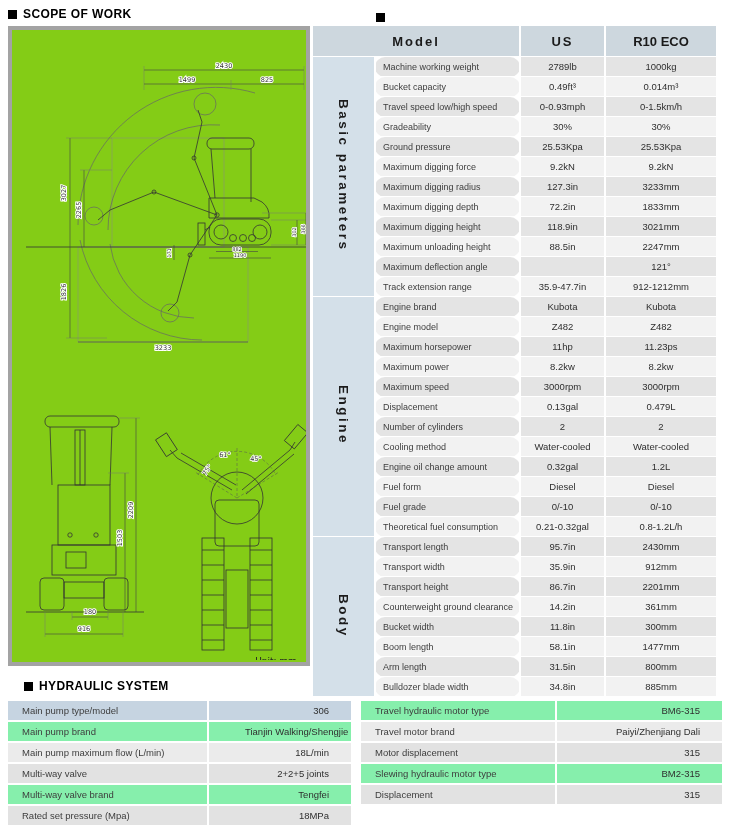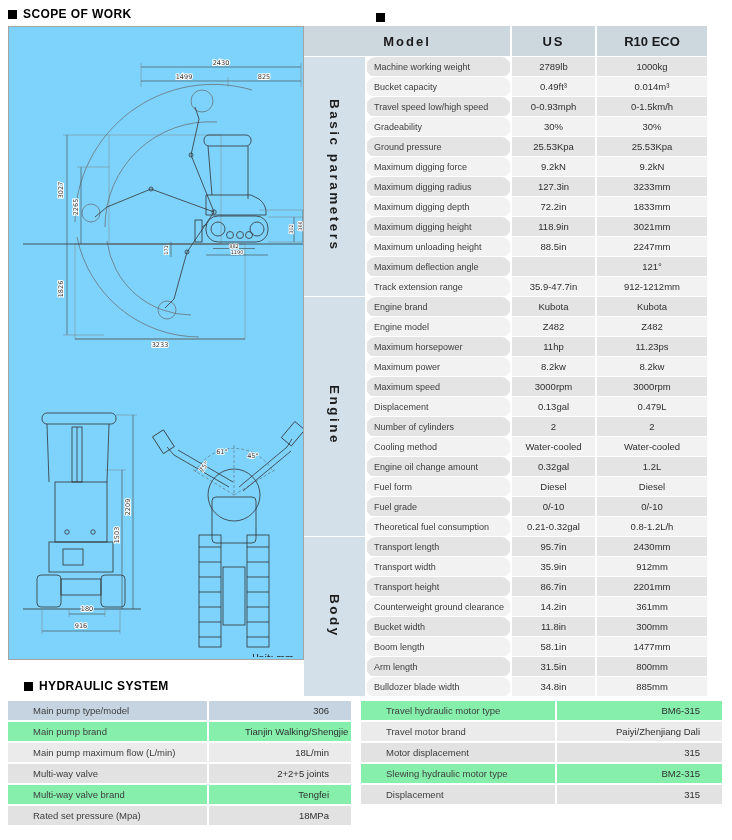--- a/index.html
+++ b/index.html
@@ -3,35 +3,35 @@
 <meta charset="utf-8">
 <style>
   html,body{margin:0;padding:0;background:#fff;}
   .page{position:relative;width:732px;height:840px;background:#fff;
         font-family:"Liberation Sans",sans-serif;color:#333;overflow:hidden;}
   .sec-header{position:absolute;display:flex;align-items:center;gap:6px;
         font-weight:bold;font-size:12px;color:#000;letter-spacing:.4px;}
   .bullet{width:9px;height:9px;background:#000;display:inline-block;flex:0 0 auto;}
   
   .scope-box{position:absolute;left:8px;top:26px;width:294px;height:632px;
-        border:1px solid #a3a3a3;background:#7dd3fc;}
+        border:4px solid #a3a3a3;background:#84cc16;}
   .scope-box svg{display:block;}
   text{fill:#333;font-family:"DejaVu Sans",sans-serif;}
   .dimtxt{font-size:6.5px;stroke:#fff;stroke-width:2px;paint-order:stroke;}
   .dimtxt-s{font-size:5px;stroke:#fff;stroke-width:1.6px;paint-order:stroke;}
   .unittxt{font-size:9px;fill:#222;}
   .angtxt{font-size:6.5px;stroke:#fff;stroke-width:1.6px;paint-order:stroke;}
   .dim{stroke:#444;stroke-width:.6;fill:none;}
   .ext{stroke:#777;stroke-width:.45;fill:none;}
   .mach{stroke:#333;stroke-width:.8;fill:none;}
   .arc{stroke:#666;stroke-width:.7;fill:none;}
   .box{stroke:#888;stroke-width:.5;fill:none;}
   .dash{stroke:#555;stroke-width:.5;stroke-dasharray:3 2;fill:none;}
   
-  .spec-table{position:absolute;left:304px;top:26px;width:404px;
+  .spec-table{position:absolute;left:313px;top:26px;width:404px;
         border-collapse:collapse;table-layout:fixed;}
   .spec-table th,.spec-table td{border-right:2px solid #fff;border-bottom:1px solid #fff;
         overflow:hidden;white-space:nowrap;}
   .spec-table thead th{height:28px;background:#cdd7de;color:#1a1a1a;
         font-size:13px;font-weight:bold;text-align:center;}
   .th-model{letter-spacing:2px;}
   .th-us{letter-spacing:2px;}
   .spec-table td{height:17px;font-size:9px;}
   .spec-table td.param{text-align:left;padding-left:7px;color:#3d3d3d;border-radius:10px;}
   .spec-table td.val{text-align:center;font-size:9.5px;color:#2f2f2f;}
@@ -40,21 +40,21 @@
   .spec-table td.group{background:#d4e0e9;text-align:center;vertical-align:middle;}
   .spec-table td.group span{writing-mode:vertical-rl;display:inline-block;
         font-weight:bold;font-size:13.5px;letter-spacing:2.5px;color:#1c1c1c;
         white-space:nowrap;}
   
   .hyd-table{position:absolute;top:701px;border-collapse:collapse;table-layout:fixed;}
   #hyd-left{left:8px;width:345px;}
   #hyd-right{left:361px;width:363px;}
   .hyd-table td{height:17px;border-bottom:2px solid #fff;border-right:2px solid #fff;
         font-size:9.5px;overflow:hidden;white-space:nowrap;padding-left:36px;}
-  .hyd-table td.hlabel{text-align:left;padding-left:25px;color:#3d3d3d;}
+  .hyd-table td.hlabel{text-align:left;padding-left:14px;color:#3d3d3d;}
   .hyd-table td.hval{text-align:right;padding-right:22px;color:#2f2f2f;}
   .hyd-table tr.h-head td{background:#c6d4e1;}
   .hyd-table tr.h-light td{background:#86efac;}
   .hyd-table tr.h-mid td{background:#ebebeb;}
   .hyd-table tr.h-dark td{background:#e2e2e2;}
 </style>
 </head>
 <body>
 
 <div class="page">

